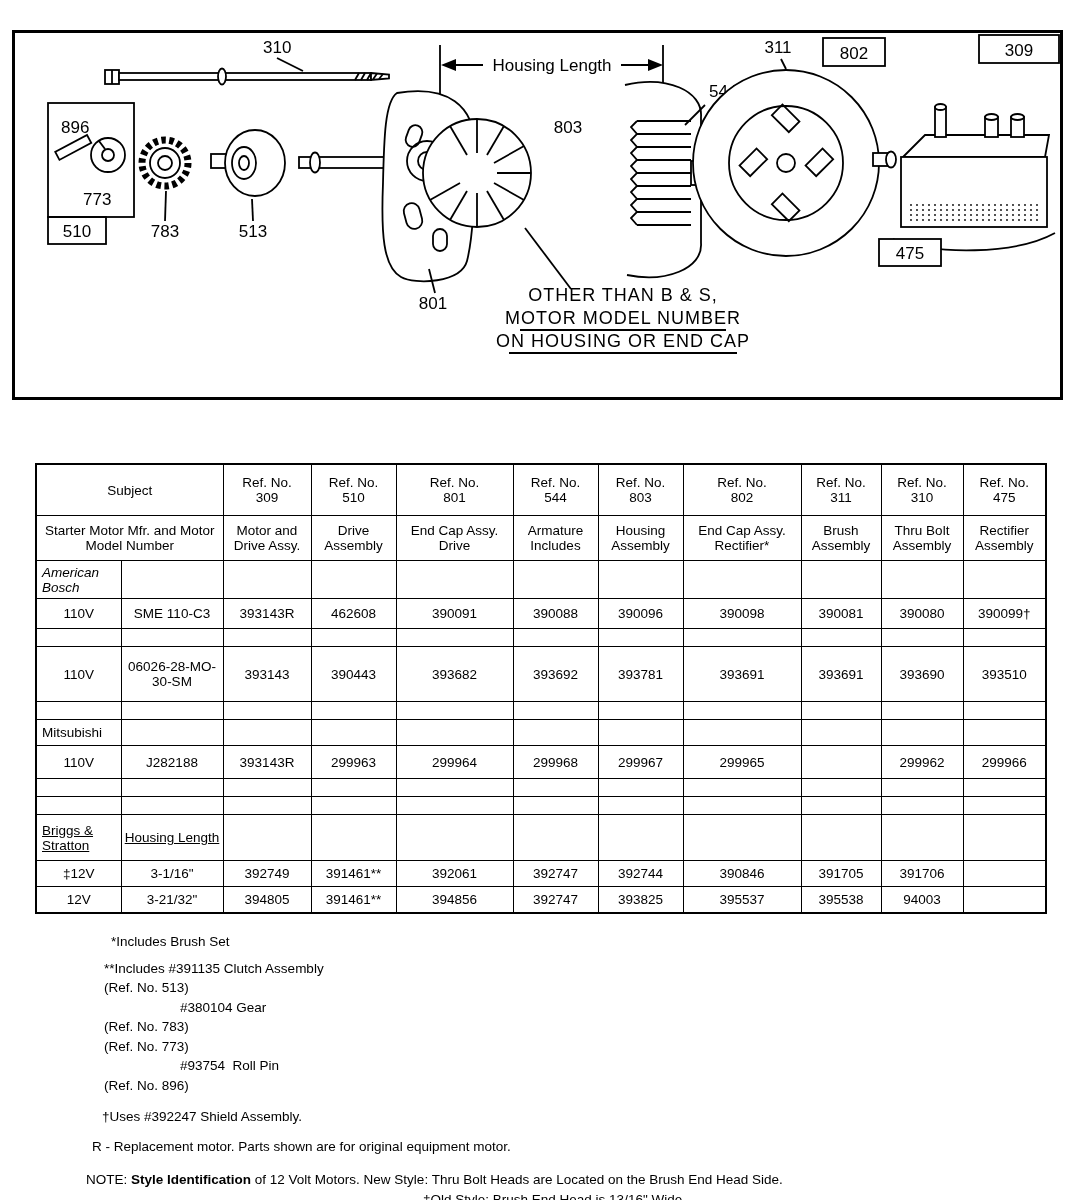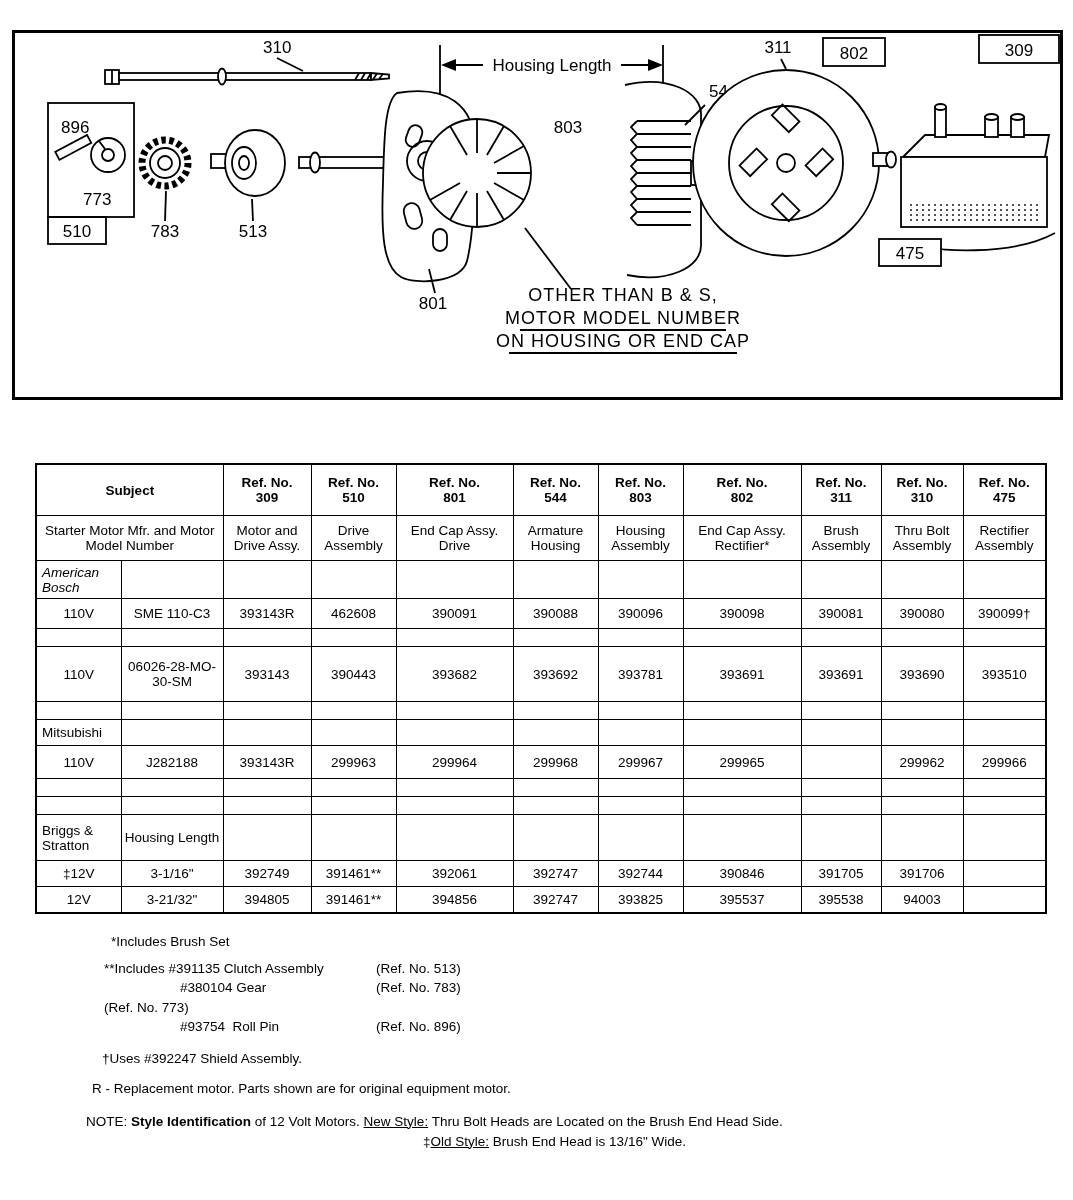--- a/index.html
+++ b/index.html
@@ -12,38 +12,38 @@
   svg .note-text { font-size:18px; letter-spacing:1px; }
   svg .dim-text { font-size:17px; }
   .sketch { stroke:#000; stroke-width:1.8; fill:none; }
   .sketch-fill { stroke:#000; stroke-width:1.8; fill:#fff; }
 
   
   .table-wrap { margin:63px 0 0 35px; }
   table.ref-table { border-collapse:collapse; table-layout:fixed; width:1010px; border:2px solid #000; }
   .ref-table th, .ref-table td { border:1px solid #000; text-align:center; vertical-align:middle;
     font-size:13.5px; padding:1px 2px; overflow:hidden; word-wrap:break-word; }
-  .ref-table thead tr.h1 th { font-weight:bold; height:48px; }
+  .ref-table thead tr.h1 th { font-weight:normal; height:48px; }
   .ref-table thead tr.h2 th { font-weight:normal; height:42px; }
   tr.row-empty td { height:15px; }
   td.cell-left { text-align:left; padding-left:5px; }
 
   
   .footnotes { margin-top:20px; padding-left:86px; font-size:13.5px; }
   .fn1 { margin-left:25px; }
   .fn-block { margin-top:10px; margin-left:18px; }
-  .fn-line { display:flex; line-height:1.45; }
+  .fn-line { display:flex; line-height:1.45;flex-direction:column; }
   .fn-left { width:272px; white-space:pre; box-sizing:border-box; }
   .fn-left.indent { padding-left:76px; }
   .fn3 { margin-top:14px; margin-left:16px; }
   .fn4 { margin-top:15px; margin-left:6px; }
   .fn-note { margin-top:18px; }
   .fn-note2 { margin-top:5px; margin-left:337px; }
   .b { font-weight:bold; }
-  .u { text-decoration:underline; }
+  .u { }
 </style>
 </head>
 <body>
 
 <div class="diagram-frame">
   <svg viewBox="0 0 1045 364" width="1045" height="364">
     <defs>
       <pattern id="dots" width="6" height="5" patternUnits="userSpaceOnUse">
         <circle cx="2" cy="2" r="0.9" fill="#000"></circle>
       </pattern>
@@ -221,21 +221,21 @@
         <th><span>Ref. No.</span><br><span>802</span></th>
         <th><span>Ref. No.</span><br><span>311</span></th>
         <th><span>Ref. No.</span><br><span>310</span></th>
         <th><span>Ref. No.</span><br><span>475</span></th>
       </tr>
       <tr class="h2">
         <th colspan="2">Starter Motor Mfr. and Motor Model Number</th>
         <th>Motor and Drive Assy.</th>
         <th>Drive Assembly</th>
         <th>End Cap Assy. Drive</th>
-        <th>Armature Housing</th>
+        <th>Armature Includes</th>
         <th>Housing Assembly</th>
         <th>End Cap Assy. Rectifier*</th>
         <th>Brush Assembly</th>
         <th>Thru Bolt Assembly</th>
         <th>Rectifier Assembly</th>
       </tr>
     </thead>
     <tbody>
         <tr class="row-section" style="height: 38px; font-style: italic;">
           <td class="cell-left">American Bosch</td>
@@ -347,21 +347,21 @@
           <td></td>
           <td></td>
           <td></td>
           <td></td>
           <td></td>
           <td></td>
           <td></td>
           <td></td>
           <td></td>
         </tr>
-        <tr class="row-section2" style="height: 46px;">
+        <tr class="row-section2" style="height: 46px; text-decoration: underline;">
           <td class="cell-left">Briggs &amp; Stratton</td>
           <td>Housing Length</td>
           <td></td>
           <td></td>
           <td></td>
           <td></td>
           <td></td>
           <td></td>
           <td></td>
           <td></td>

